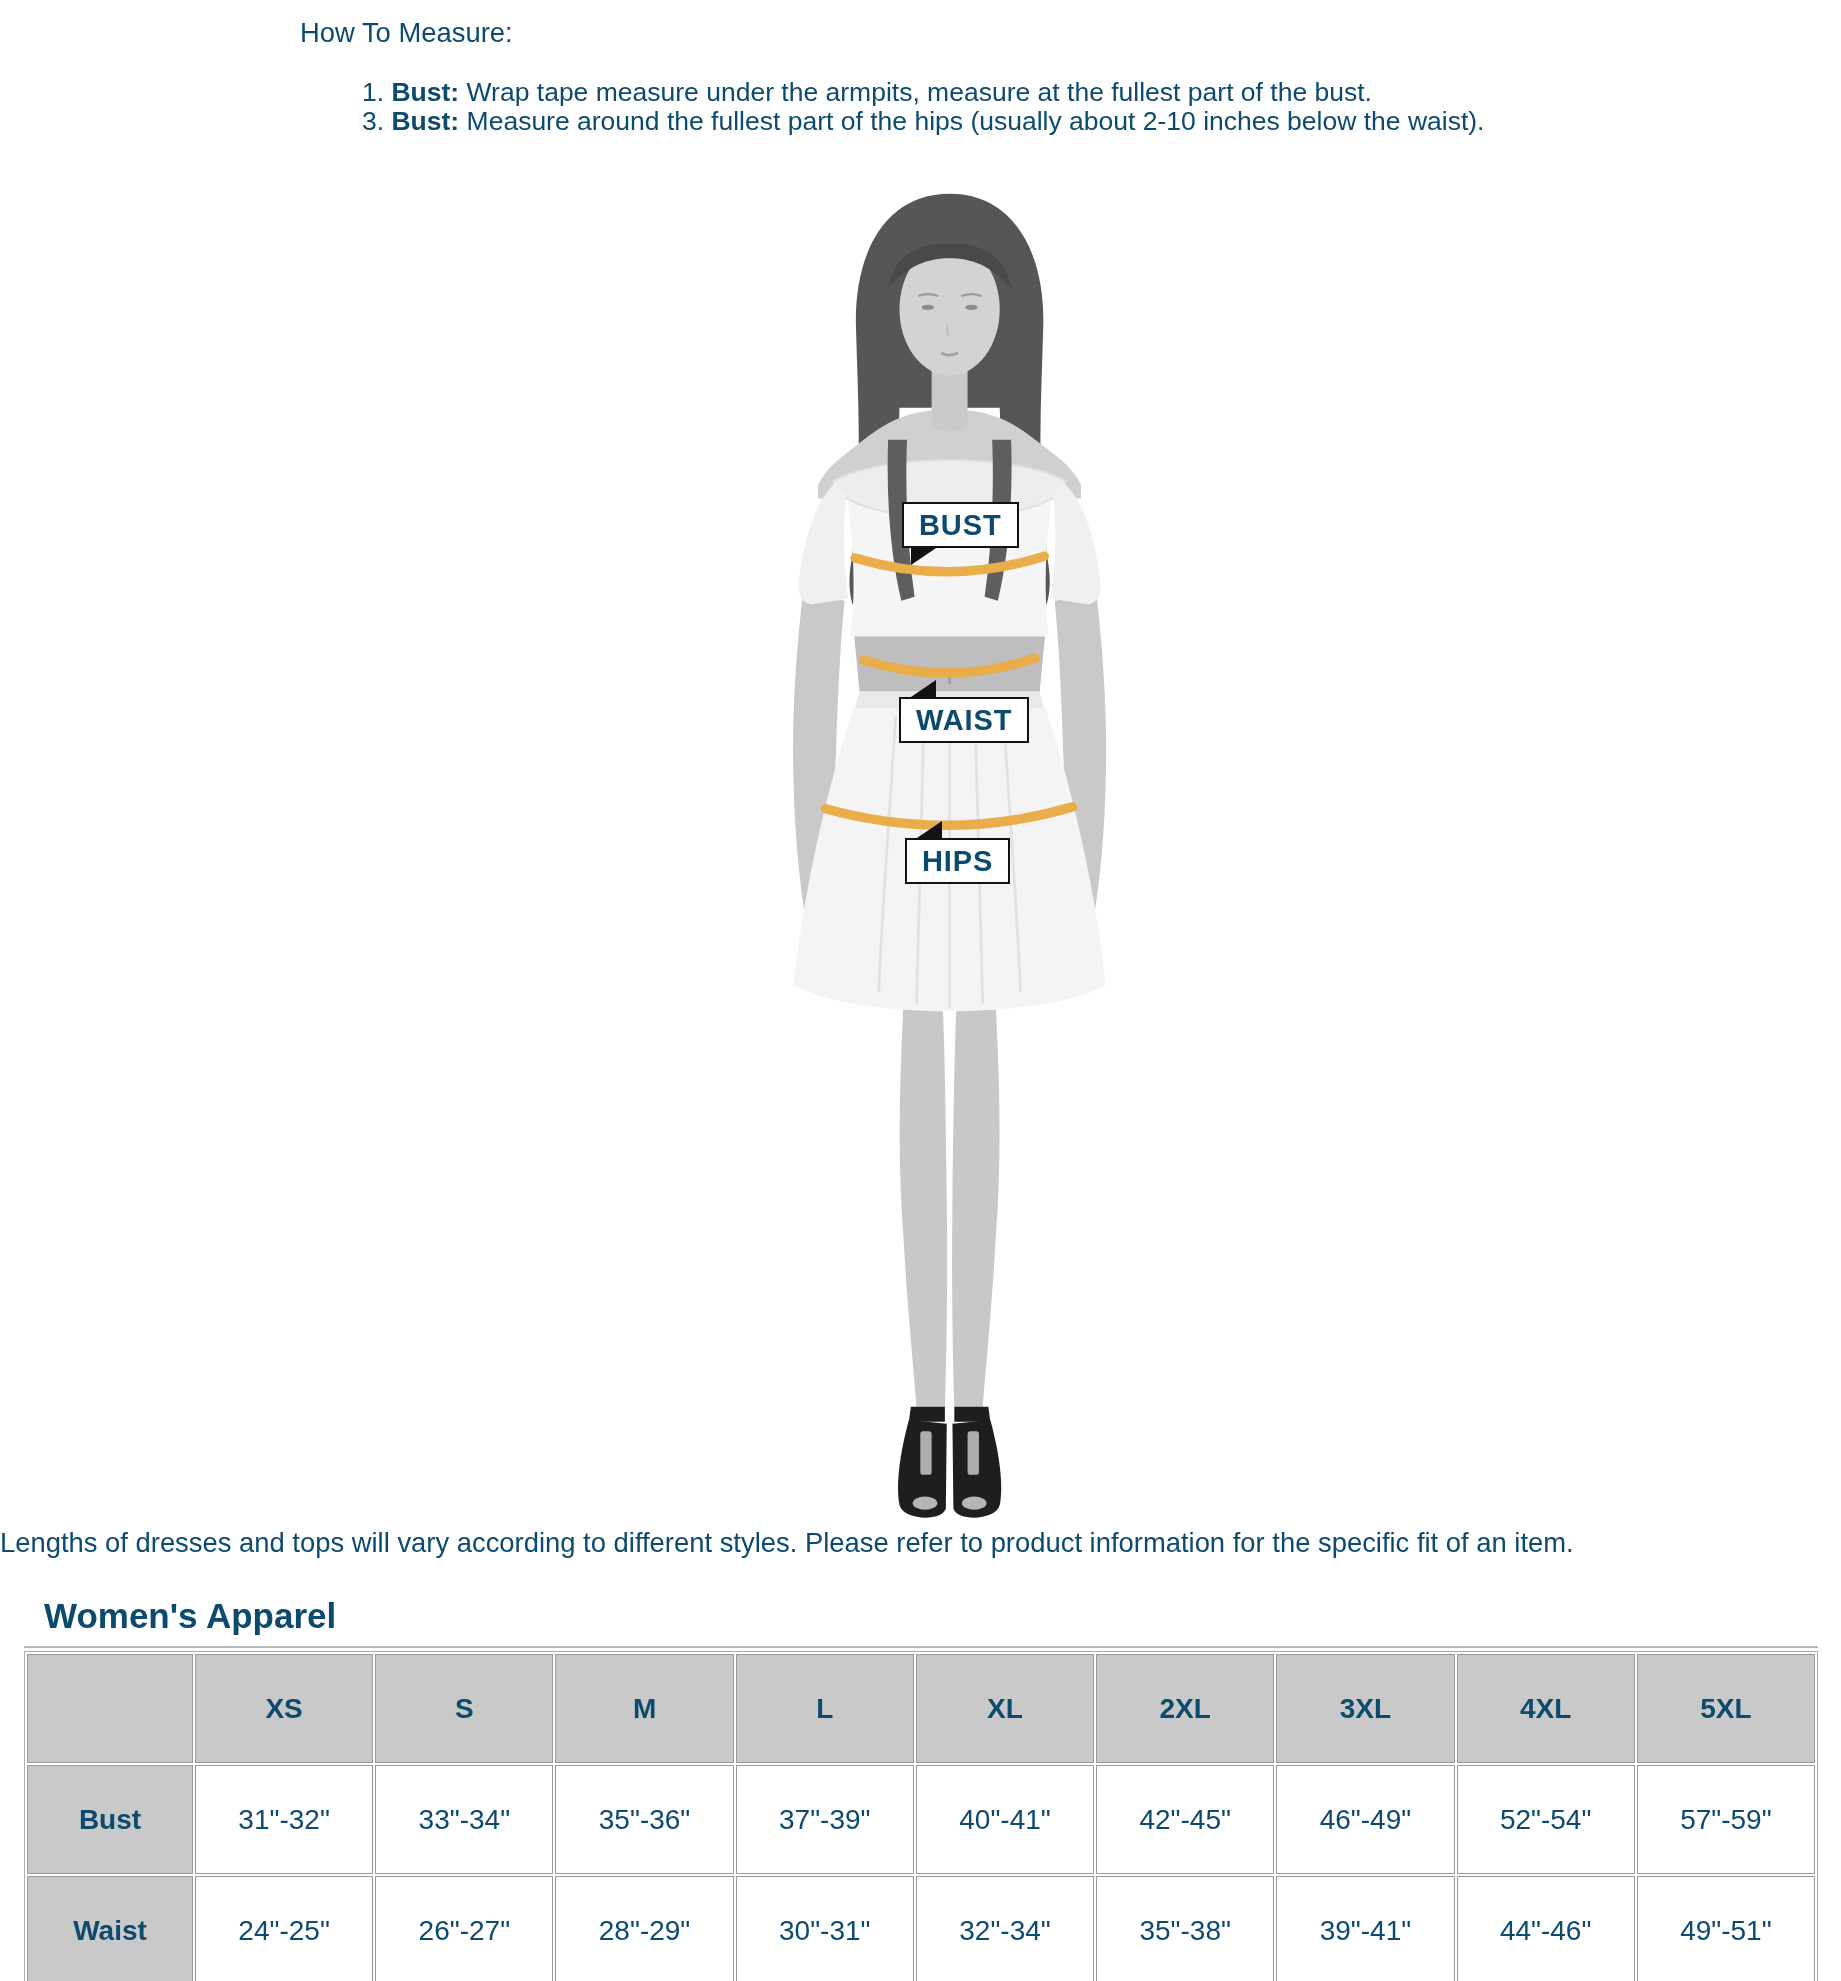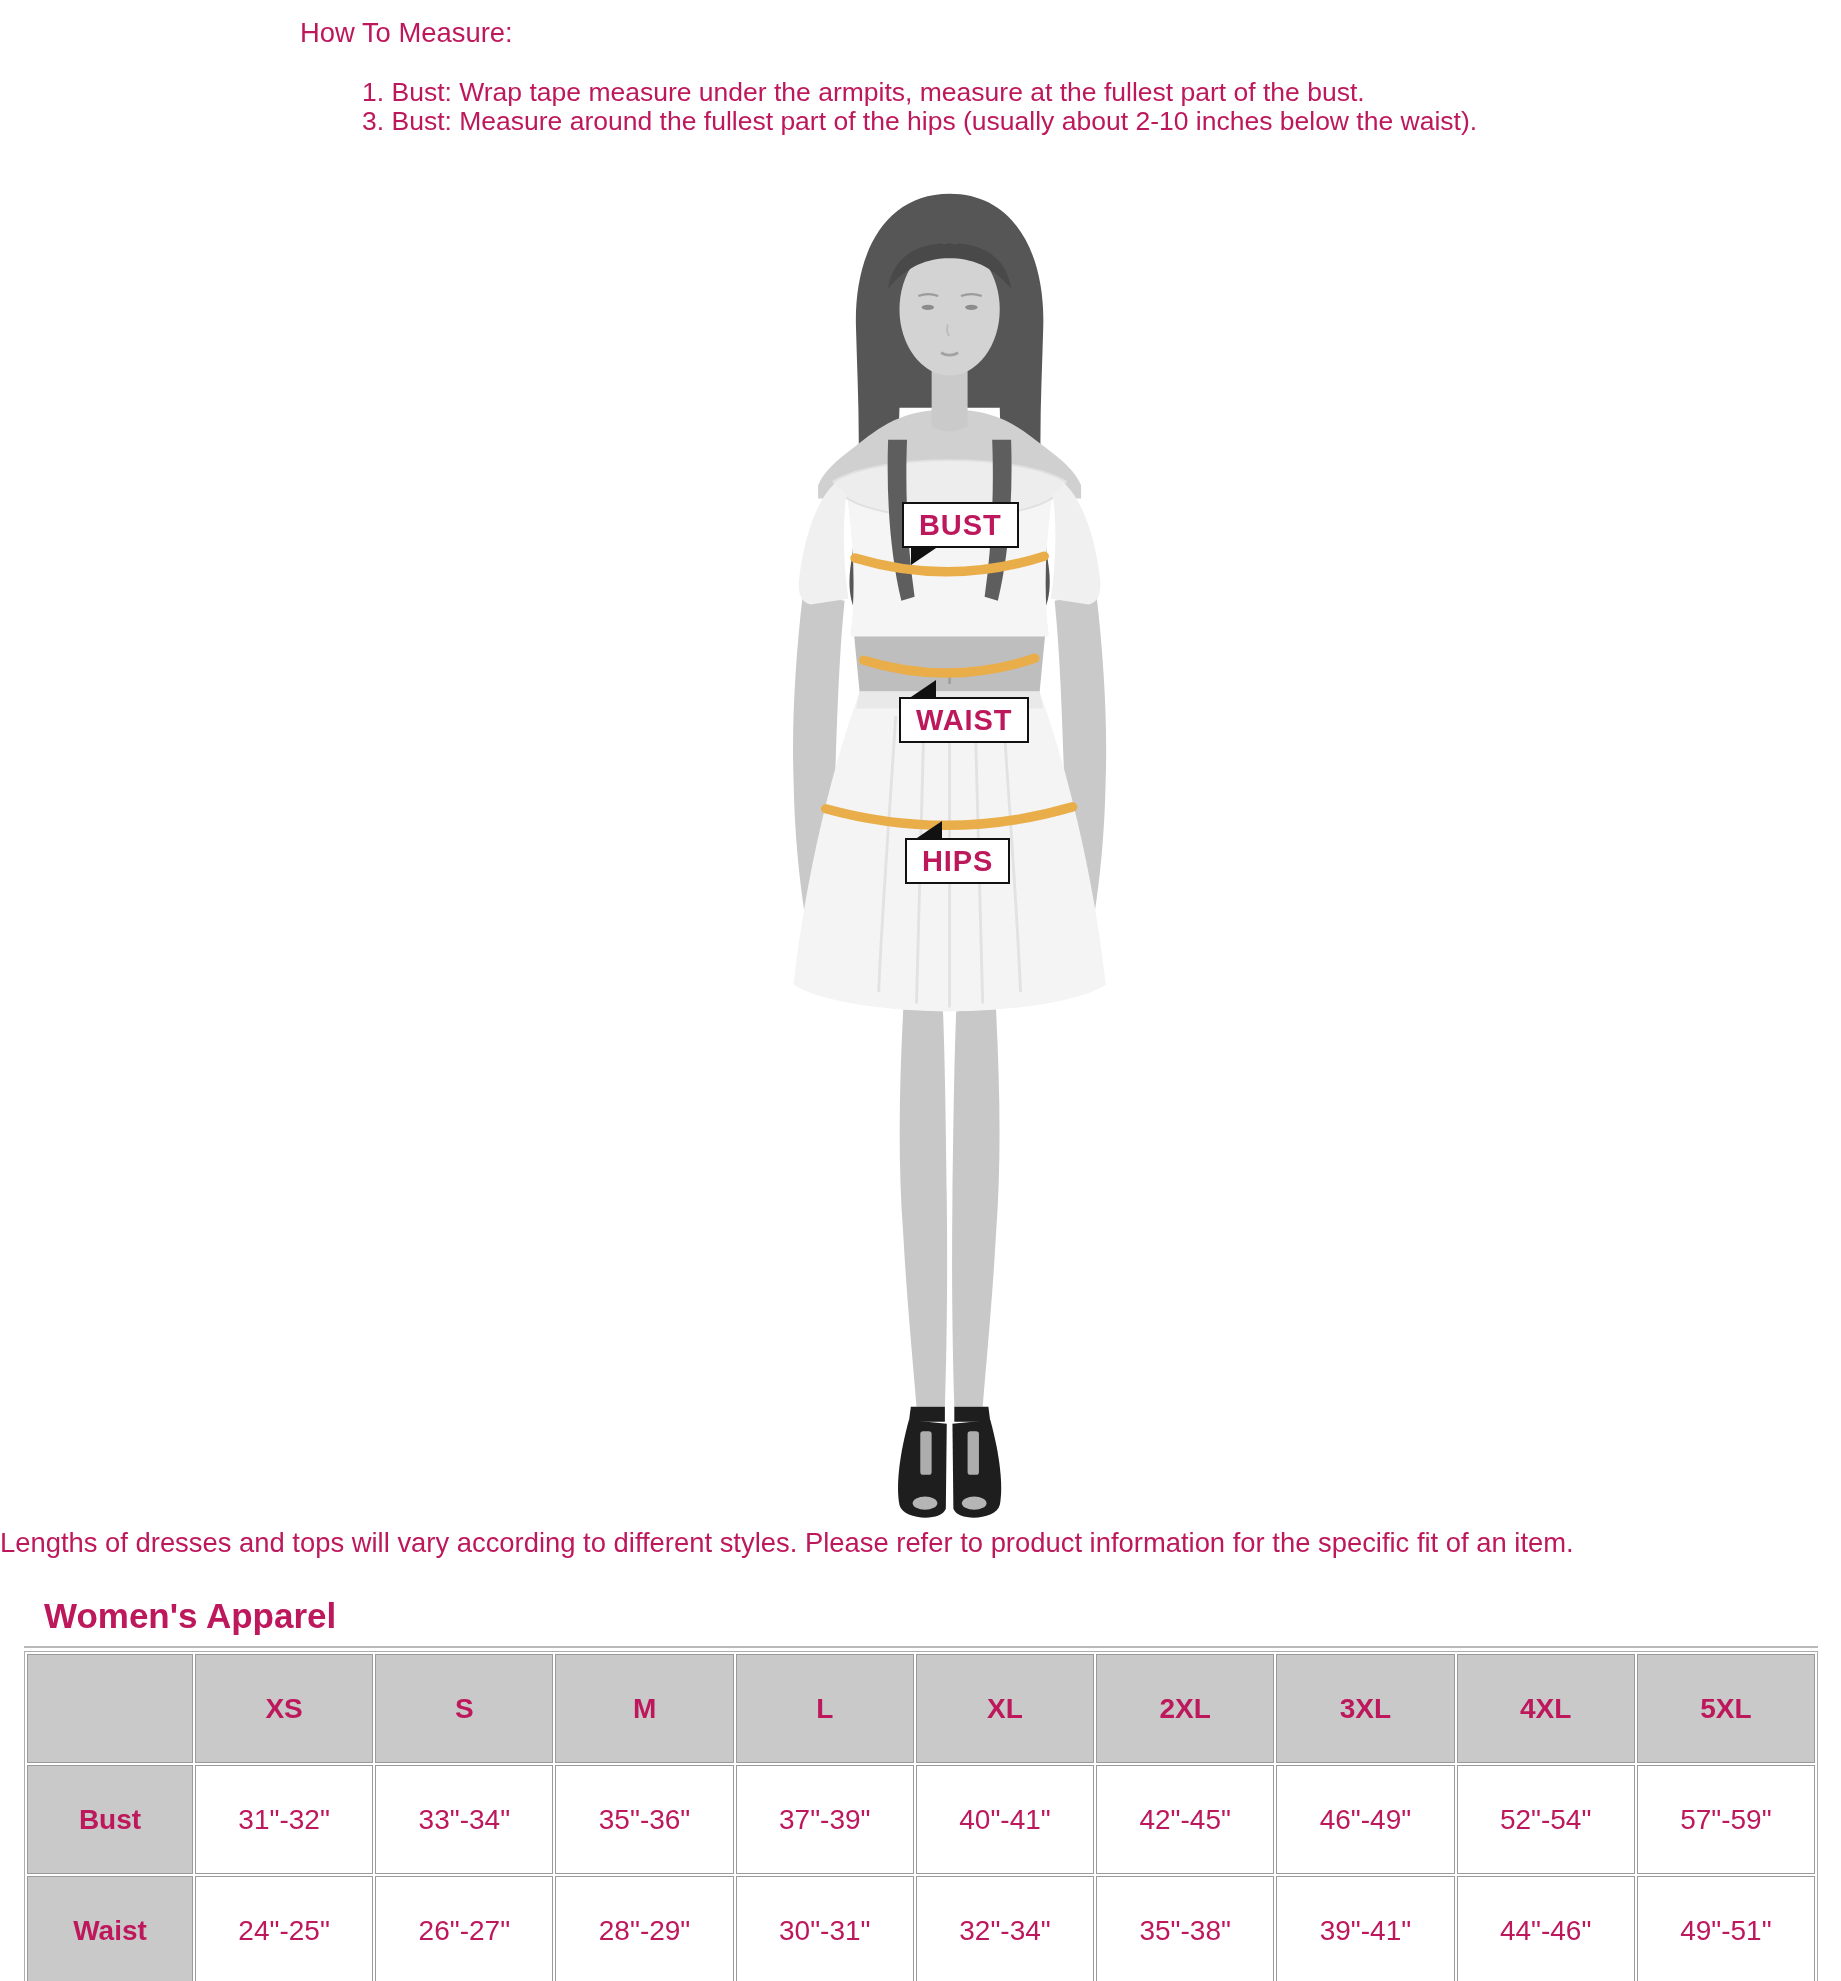--- a/index.html
+++ b/index.html
@@ -1,23 +1,23 @@
 <!DOCTYPE html>
 <html style="--measure-line: #E9AE4A; --table-header-bg: #C9C9C9; --table-border: #9A9A9A;font-size:15px"><head>
 <meta charset="utf-8">
 <style>
   html,body{margin:0;padding:0;background:#fff;}
   .page{
     position:relative;width:1842px;height:1982px;background:#fff;overflow:hidden;
-    font-family:"Liberation Sans",sans-serif;color:#be185d;
+    font-family:"Liberation Sans",sans-serif;color:#0c4a6e;
   }
   
   .howto-title{position:absolute;left:300px;top:17px;font-size:27.4px;}
   .howto-list{position:absolute;left:362px;top:78px;font-size:26.5px;line-height:29px;}
-  .howto-item b{font-weight:normal;}
+  .howto-item b{font-weight:bold;}
   
   .figure-wrap{position:absolute;left:568px;top:156px;width:767px;height:1367px;}
   .figure-wrap svg{display:block;width:767px;height:1367px;}
   .measure-label{
     position:absolute;background:#fff;border:2.8px solid #111;
     font-weight:bold;font-size:29px;line-height:29px;padding:6.6px 15px;
     text-align:center;letter-spacing:0.9px;
   }
   .tail{position:absolute;width:0;height:0;}
   .tail-down{left:6.6px;bottom:-19px;border-top:19px solid #111;border-right:28px solid transparent;}

